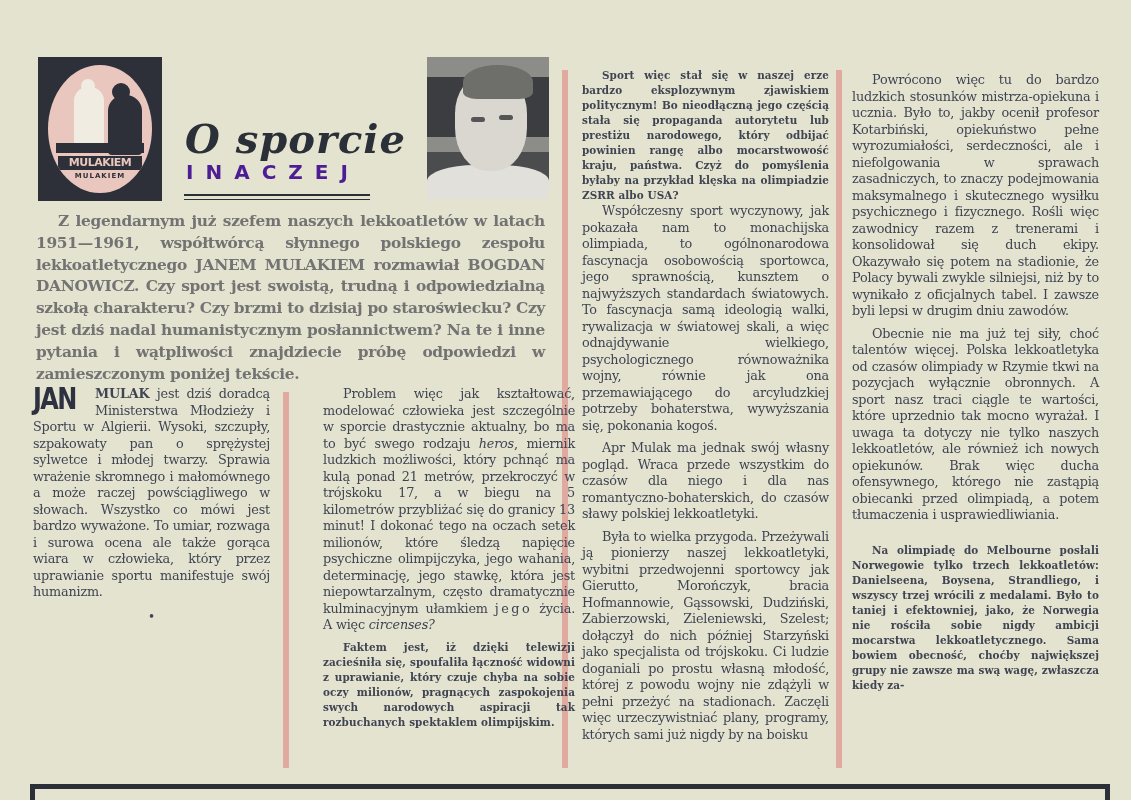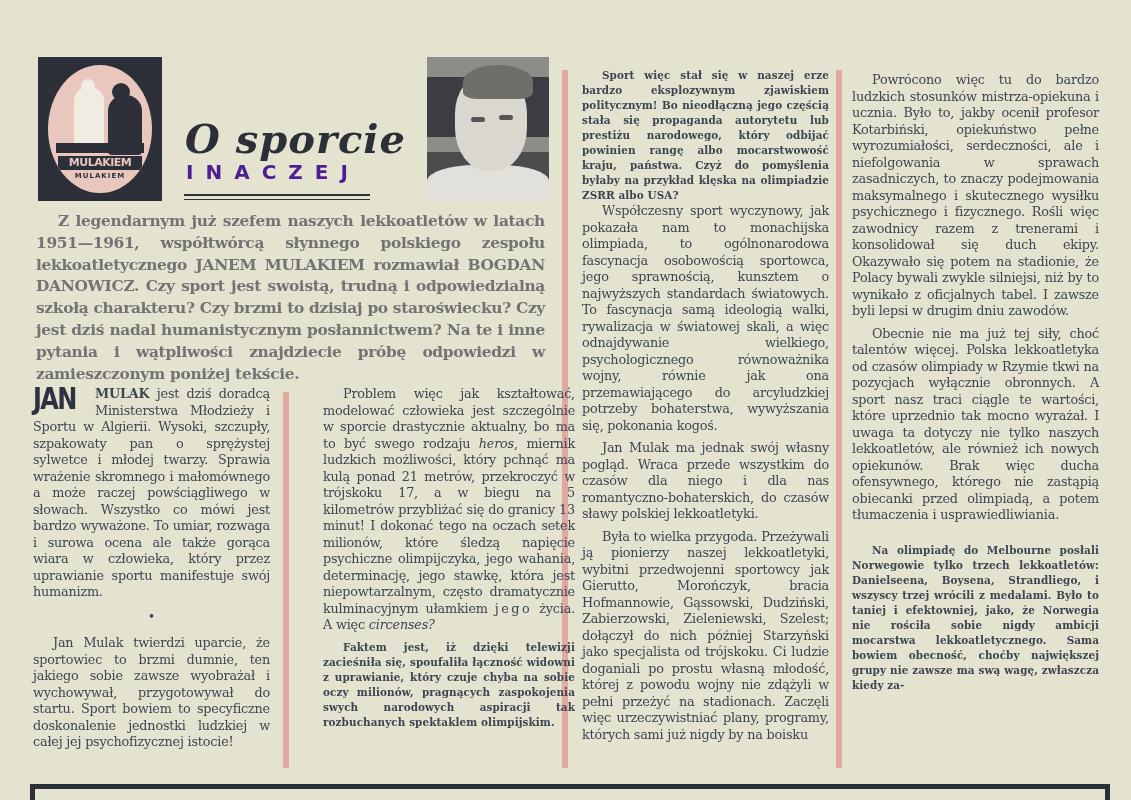--- a/index.html
+++ b/index.html
@@ -88,32 +88,31 @@
 
   <div class="vbar" style="left:283px;top:392px;height:376px;"></div>
   <div class="vbar" style="left:562px;top:70px;height:698px;"></div>
   <div class="vbar" style="left:836px;top:70px;height:698px;"></div>
 
   <div class="col col1">
     <p style="text-indent:0">
       <span class="dropcap">JAN</span><span class="first-upper">MULAK</span><span> jest dziś doradcą Ministerstwa Młodzieży i Sportu w Algierii. Wysoki, szczupły, szpakowaty pan o sprężystej sylwetce i młodej twarzy. Sprawia wrażenie skromnego i małomównego a może raczej powściągliwego w słowach. Wszystko co mówi jest bardzo wyważone. To umiar, rozwaga i surowa ocena ale także gorąca wiara w człowieka, który przez uprawianie sportu manifestuje swój humanizm.</span>
     </p>
     <div class="star">•</div>
-    <p>Jan Mulak twierdzi uparcie, że sportowiec to brzmi dumnie, ten jakiego sobie zawsze wyobrażał i wychowywał, przygotowywał do startu. Sport bowiem to specyficzne doskonalenie jednostki ludzkiej w całej jej psychofizycznej istocie!</p>
   </div>
 
   <div class="col col2">
     <p><span>Problem więc jak kształtować, modelować człowieka jest szczególnie w sporcie drastycznie aktualny, bo ma to być swego rodzaju </span><span class="it">heros</span><span>, miernik ludzkich możliwości, który pchnąć ma kulą ponad 21 metrów, przekroczyć w trójskoku 17, a w biegu na 5 kilometrów przybliżać się do granicy 13 minut! I dokonać tego na oczach setek milionów, które śledzą napięcie psychiczne olimpijczyka, jego wahania, determinację, jego stawkę, która jest niepowtarzalnym, często dramatycznie kulminacyjnym ułamkiem </span><span class="spaced">jego</span><span> życia. A więc </span><span class="it">circenses?</span></p>
     <p class="gap small">Faktem jest, iż dzięki telewizji zacieśniła się, spoufaliła łączność widowni z uprawianie, który czuje chyba na sobie oczy milionów, pragnących zaspokojenia swych narodowych aspiracji tak rozbuchanych spektaklem olimpijskim.</p>
   </div>
 
   <div class="col col3">
     <p class="small">Sport więc stał się w naszej erze bardzo eksplozywnym zjawiskiem politycznym! Bo nieodłączną jego częścią stała się propaganda autorytetu lub prestiżu narodowego, który odbijać powinien rangę albo mocarstwowość kraju, państwa. Czyż do pomyślenia byłaby na przykład klęska na olimpiadzie ZSRR albo USA?</p>
     <p>Współczesny sport wyczynowy, jak pokazała nam to monachijska olimpiada, to ogólnonarodowa fascynacja osobowością sportowca, jego sprawnością, kunsztem o najwyższych standardach światowych. To fascynacja samą ideologią walki, rywalizacja w światowej skali, a więc odnajdywanie wielkiego, psychologicznego równoważnika wojny, równie jak ona przemawiającego do arcyludzkiej potrzeby bohaterstwa, wywyższania się, pokonania kogoś.</p>
-    <p class="gap">Jan Mulak ma jednak swój własny pogląd. Wraca przede wszystkim do czasów dla niego i dla nas romantyczno-bohaterskich, do czasów sławy polskiej lekkoatletyki.</p>
+    <p class="gap">Apr Mulak ma jednak swój własny pogląd. Wraca przede wszystkim do czasów dla niego i dla nas romantyczno-bohaterskich, do czasów sławy polskiej lekkoatletyki.</p>
     <p class="gap">Była to wielka przygoda. Przeżywali ją pionierzy naszej lekkoatletyki, wybitni przedwojenni sportowcy jak Gierutto, Morończyk, bracia Hofmannowie, Gąssowski, Dudziński, Zabierzowski, Zieleniewski, Szelest; dołączył do nich później Starzyński jako specjalista od trójskoku. Ci ludzie doganiali po prostu własną młodość, której z powodu wojny nie zdążyli w pełni przeżyć na stadionach. Zaczęli więc urzeczywistniać plany, programy, których sami już nigdy by na boisku</p>
   </div>
 
   <div class="col col4">
     <p class="gap">Powrócono więc tu do bardzo ludzkich stosunków mistrza-opiekuna i ucznia. Było to, jakby ocenił profesor Kotarbiński, opiekuństwo pełne wyrozumiałości, serdeczności, ale i niefolgowania w sprawach zasadniczych, to znaczy podejmowania maksymalnego i skutecznego wysiłku psychicznego i fizycznego. Rośli więc zawodnicy razem z trenerami i konsolidował się duch ekipy. Okazywało się potem na stadionie, że Polacy bywali zwykle silniejsi, niż by to wynikało z oficjalnych tabel. I zawsze byli lepsi w drugim dniu zawodów.</p>
     <p class="gap">Obecnie nie ma już tej siły, choć talentów więcej. Polska lekkoatletyka od czasów olimpiady w Rzymie tkwi na pozycjach wyłącznie obronnych. A sport nasz traci ciągle te wartości, które uprzednio tak mocno wyrażał. I uwaga ta dotyczy nie tylko naszych lekkoatletów, ale również ich nowych opiekunów. Brak więc ducha ofensywnego, którego nie zastąpią obiecanki przed olimpiadą, a potem tłumaczenia i usprawiedliwiania.</p>
     <p class="gap small" style="margin-top:19px">Na olimpiadę do Melbourne posłali Norwegowie tylko trzech lekkoatletów: Danielseena, Boysena, Strandliego, i wszyscy trzej wrócili z medalami. Było to taniej i efektowniej, jako, że Norwegia nie rościła sobie nigdy ambicji mocarstwa lekkoatletycznego. Sama bowiem obecność, choćby największej grupy nie zawsze ma swą wagę, zwłaszcza kiedy za-</p>
   </div>
 
   <div class="bottom-frame"></div>

